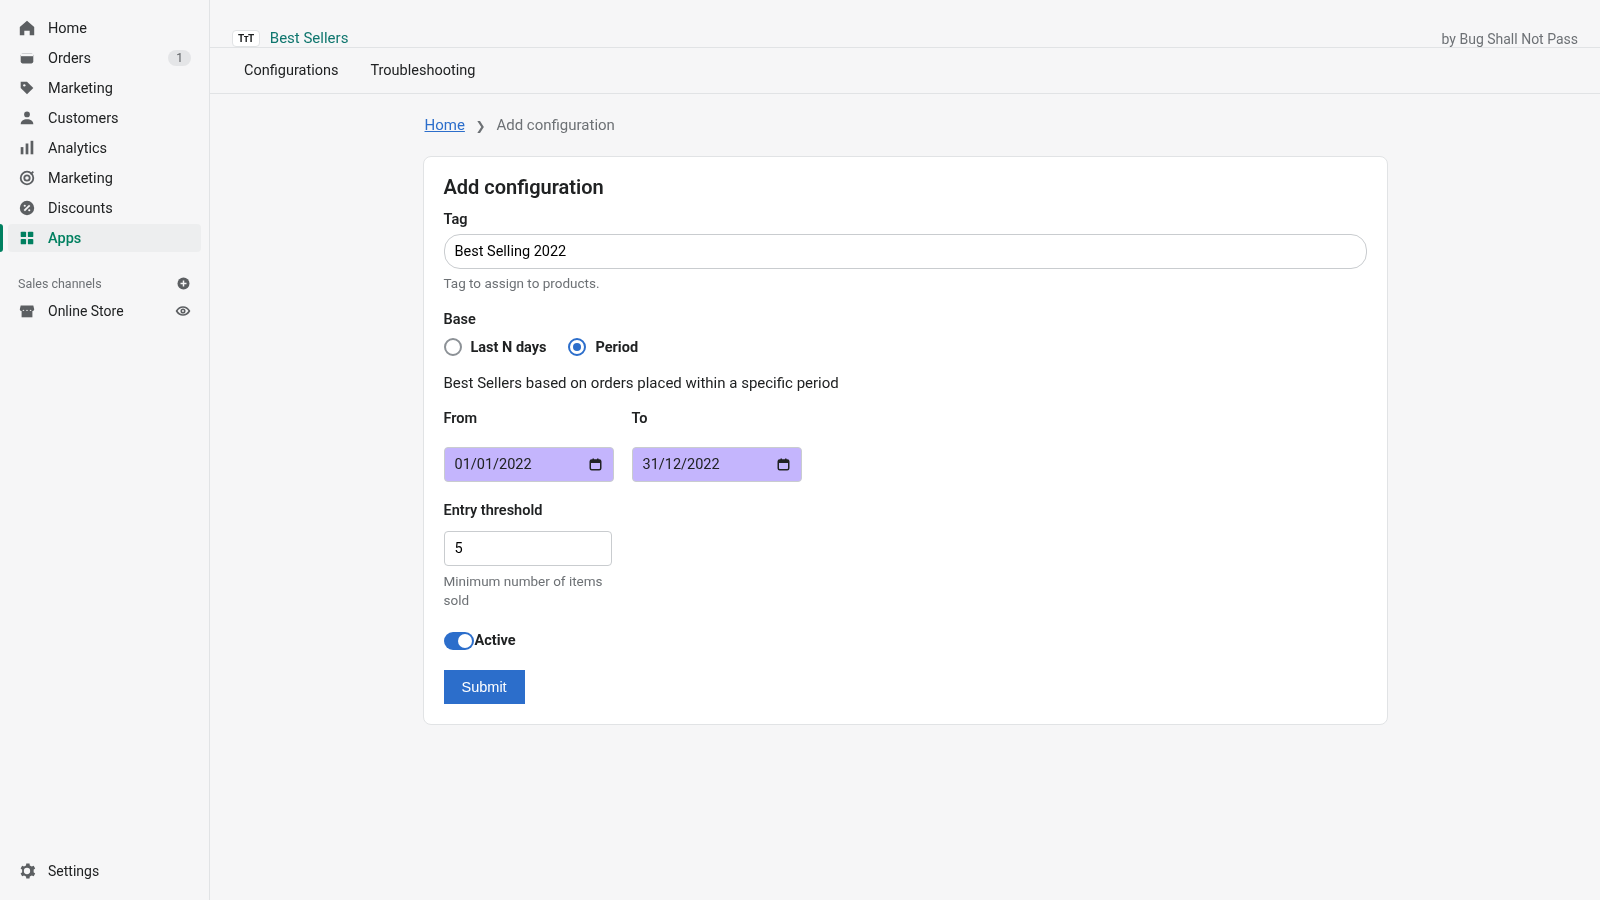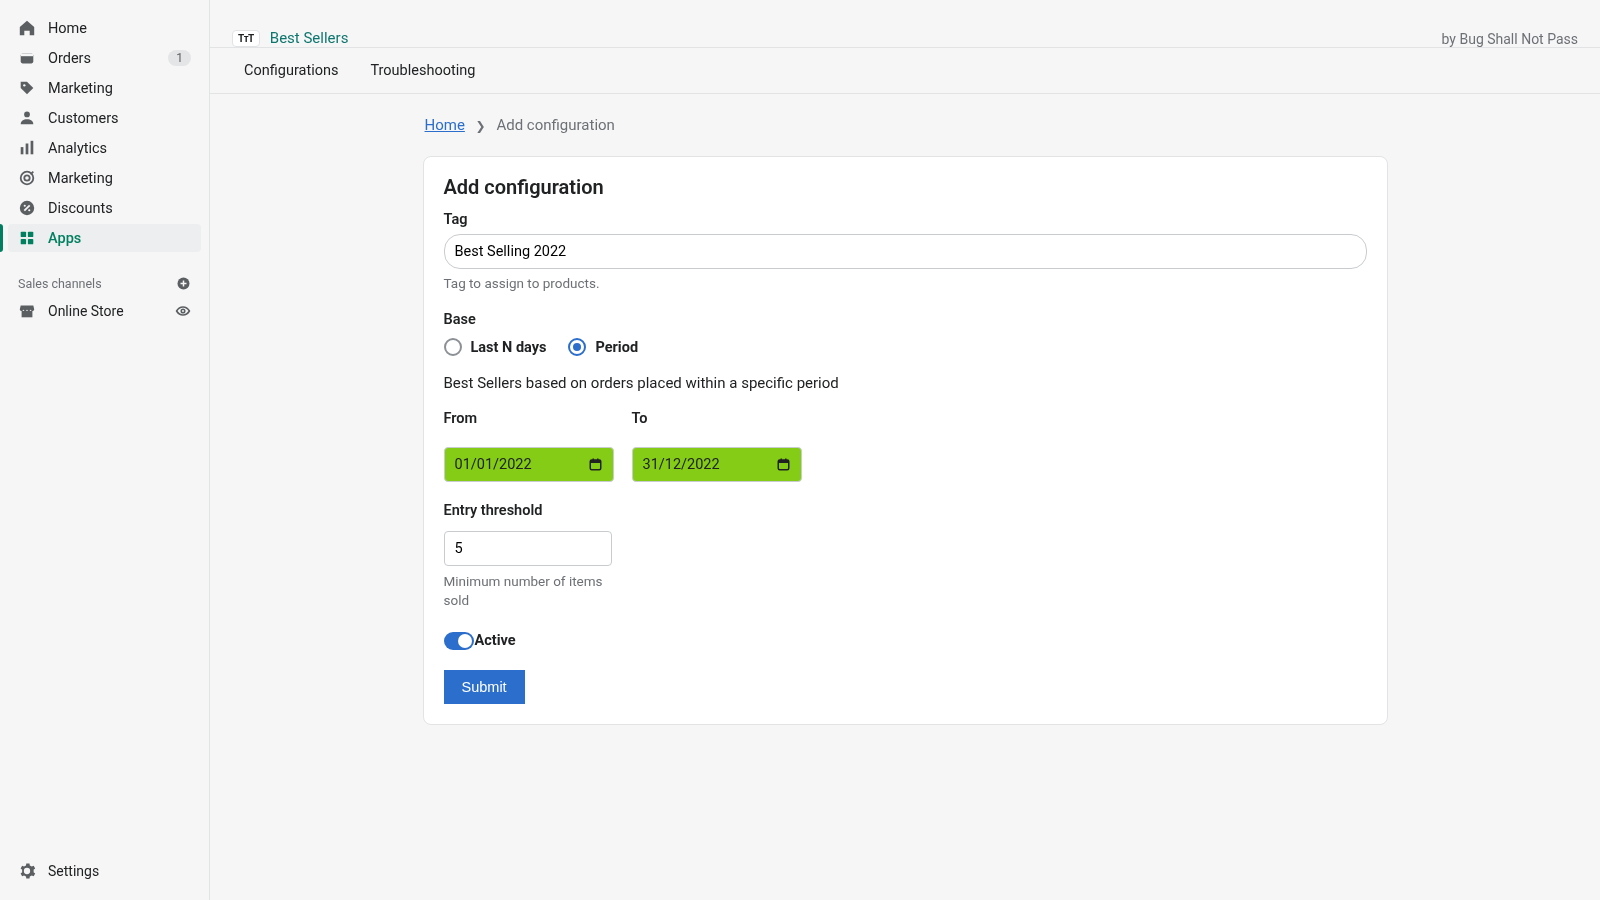--- a/index.html
+++ b/index.html
@@ -256,21 +256,21 @@
 }
 .date-col { width: 170px; }
 .date-input-wrap {
   border: 1px solid #c9cccf;
   border-radius: 4px;
   display: flex;
   align-items: center;
   padding: 8px 10px;
   margin-top: 20px;
   cursor: pointer;
-  background: #84cc16;
+  background: #c4b5fd;
 }
 .date-input-wrap .date-text {
   flex: 1;
   font-size: 14.5px;
 }
 .threshold-col { width: 168px; margin-top: 20px; }
 .threshold-input {
   border: 1px solid #c9cccf;
   border-radius: 4px;
   padding: 8px 10px;

